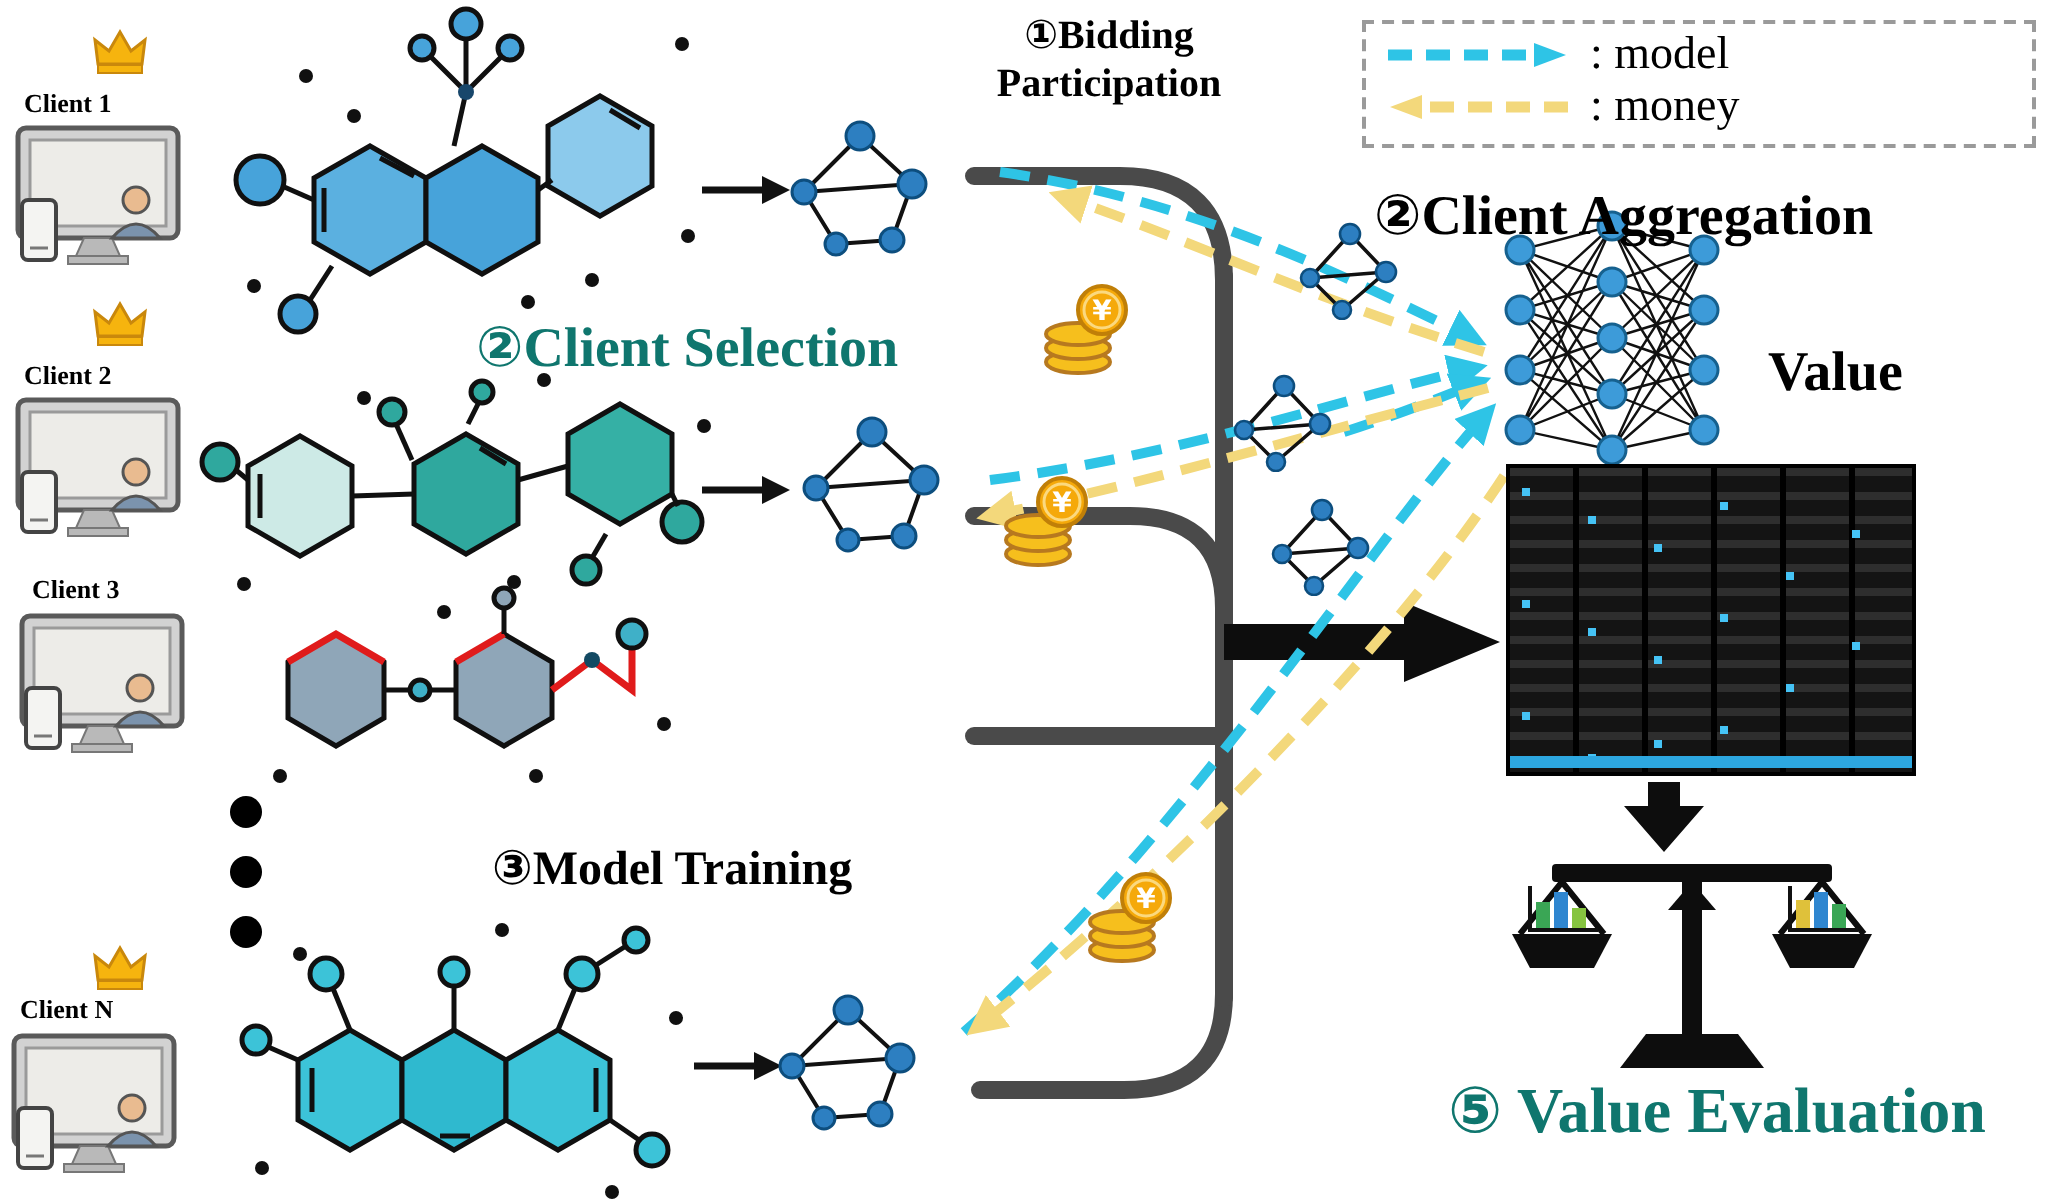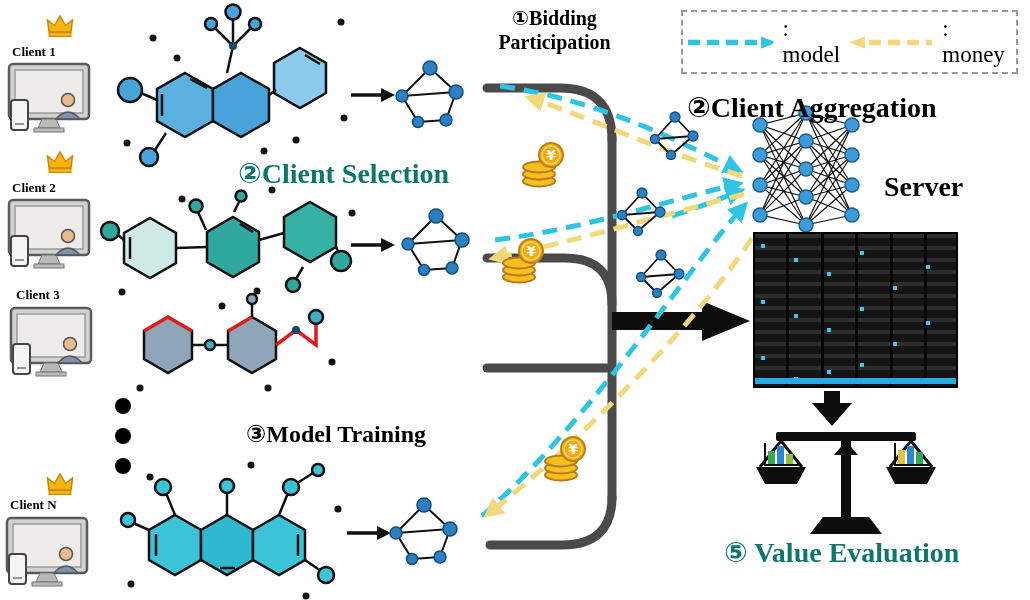--- a/index.html
+++ b/index.html
@@ -6,21 +6,21 @@
   .canvas{position:relative;width:1030px;height:600px;background:#fff;overflow:hidden;
           font-family:"Liberation Serif","DejaVu Serif","DejaVu Sans",serif;}
   svg{display:block;}
   #art{position:absolute;left:0;top:0;}
   .t{position:absolute;font-weight:bold;color:#000;white-space:nowrap;}
   .red{color:#0f766e;}
   .client-label{font-size:13px;}
   .yen{fill:#fff;font-family:"DejaVu Sans",sans-serif;font-weight:bold;font-size:14px;text-anchor:middle;}
   
   .legend{position:absolute;left:681px;top:10px;width:337px;height:64px;border:2.5px dashed #9a9a9a;
-          background:#fff;box-sizing:border-box;display:flex;justify-content:center;
+          background:#fff;box-sizing:border-box;display:flex;flex-direction:column;justify-content:flex-start;
           padding:2px 10px;}
   .legend-row{display:flex;align-items:center;gap:10px;}
   .legend-row span{font-size:23px;color:#000;}
   
   .server-racks{position:absolute;left:753px;top:232px;width:205px;height:156px;box-sizing:border-box;
      border:2px solid #000;background-color:#161616;
      background-image:repeating-linear-gradient(90deg,rgba(0,0,0,0) 0 31.5px,#000 31.5px 34.5px),
                       repeating-linear-gradient(180deg,#2e2e2e 0 4px,#141414 4px 12px);}
   .rack-lights{position:absolute;left:6px;top:10px;width:4px;height:4px;background:#45c3f5;
      box-shadow:33px 14px #45c3f5,66px 28px #45c3f5,99px 7px #45c3f5,132px 42px #45c3f5,165px 21px #45c3f5,
@@ -306,22 +306,22 @@
     </div>
   </div>
 
   <div class="t" style="left:452px;top:6px;width:205px;text-align:center;font-size:20px;line-height:1.2;white-space:normal;">
     <div>①Bidding</div>
     <div>Participation</div>
   </div>
   <div class="t red" style="left:238px;top:157px;font-size:28px;">②Client Selection</div>
   <div class="t" style="left:246px;top:420px;font-size:24px;">③Model Training</div>
   <div class="t" style="left:687px;top:91px;font-size:28px;">②Client Aggregation</div>
-  <div class="t" style="left:884px;top:171px;font-size:28px;">Server</div>
-  <div class="t red" style="left:724px;top:536px;font-size:28px;">⑤ Value Evaluation</div>
+  <div class="t" style="left:884px;top:171px;font-size:28px;">Value</div>
+  <div class="t red" style="left:724px;top:536px;font-size:32px;">⑤ Value Evaluation</div>
 
   <div class="client" style="left:0;top:0;">
     <svg class="crown" style="left:46px;top:14px;" viewBox="0 0 28 24">
         <use href="#crownsym"></use>
       </svg>
     <div class="t client-label" style="left:12px;top:44px;">Client 1</div>
     <svg class="pc" style="left:6px;top:62px;" viewBox="0 0 96 74">
         <use href="#pcsym"></use>
       </svg>
   </div>

